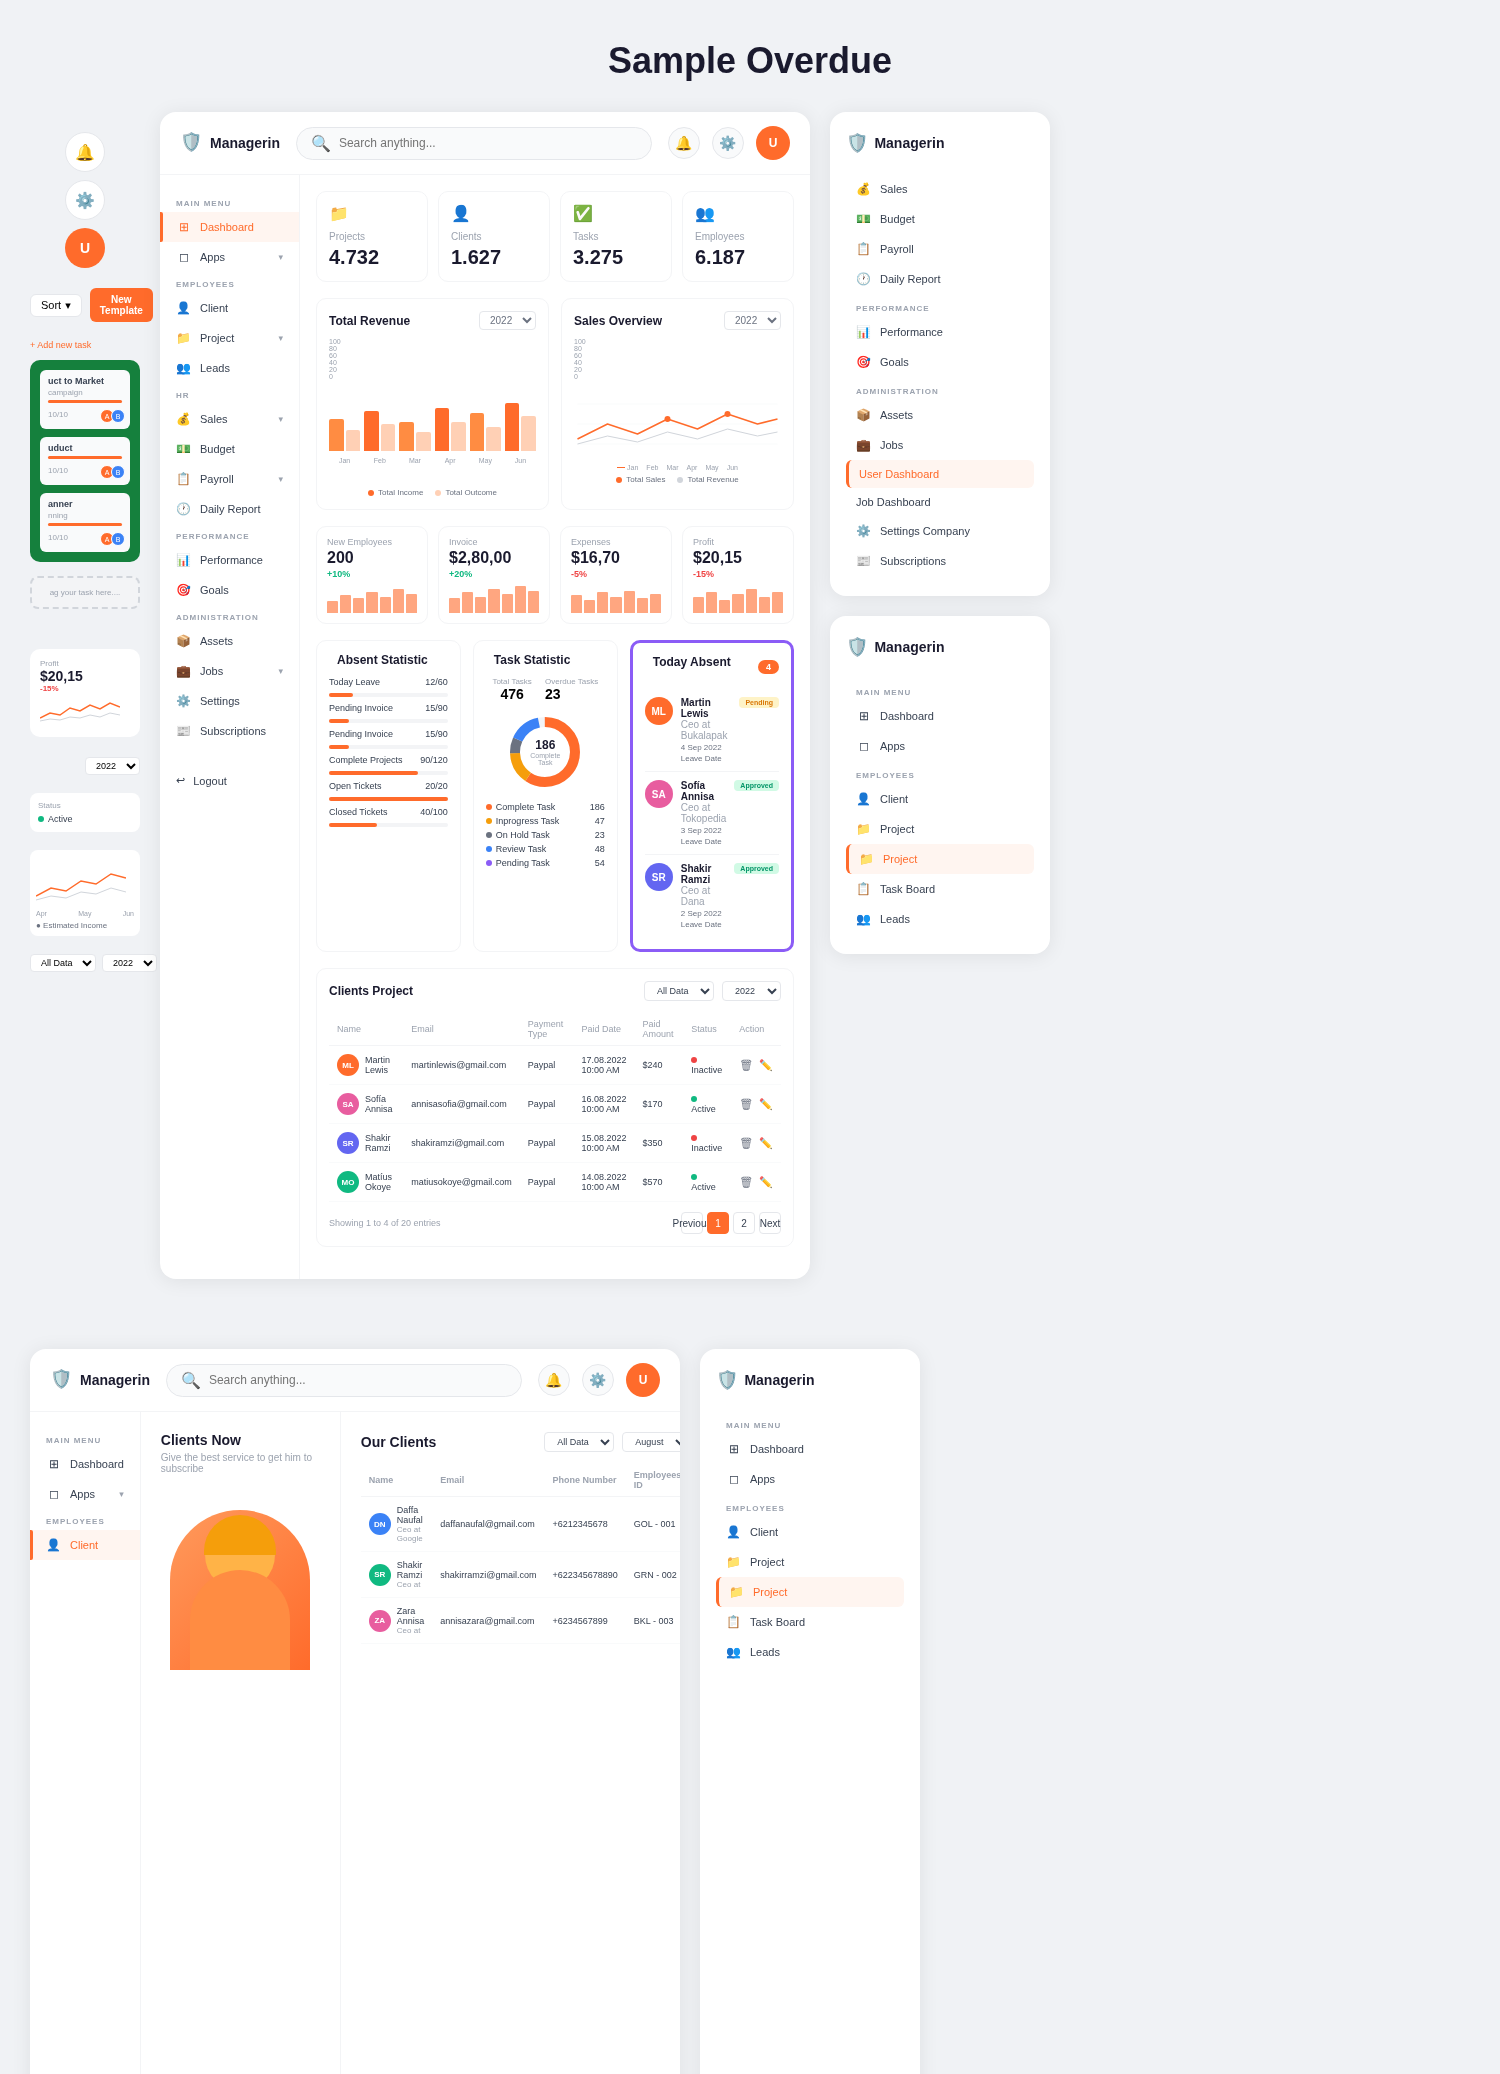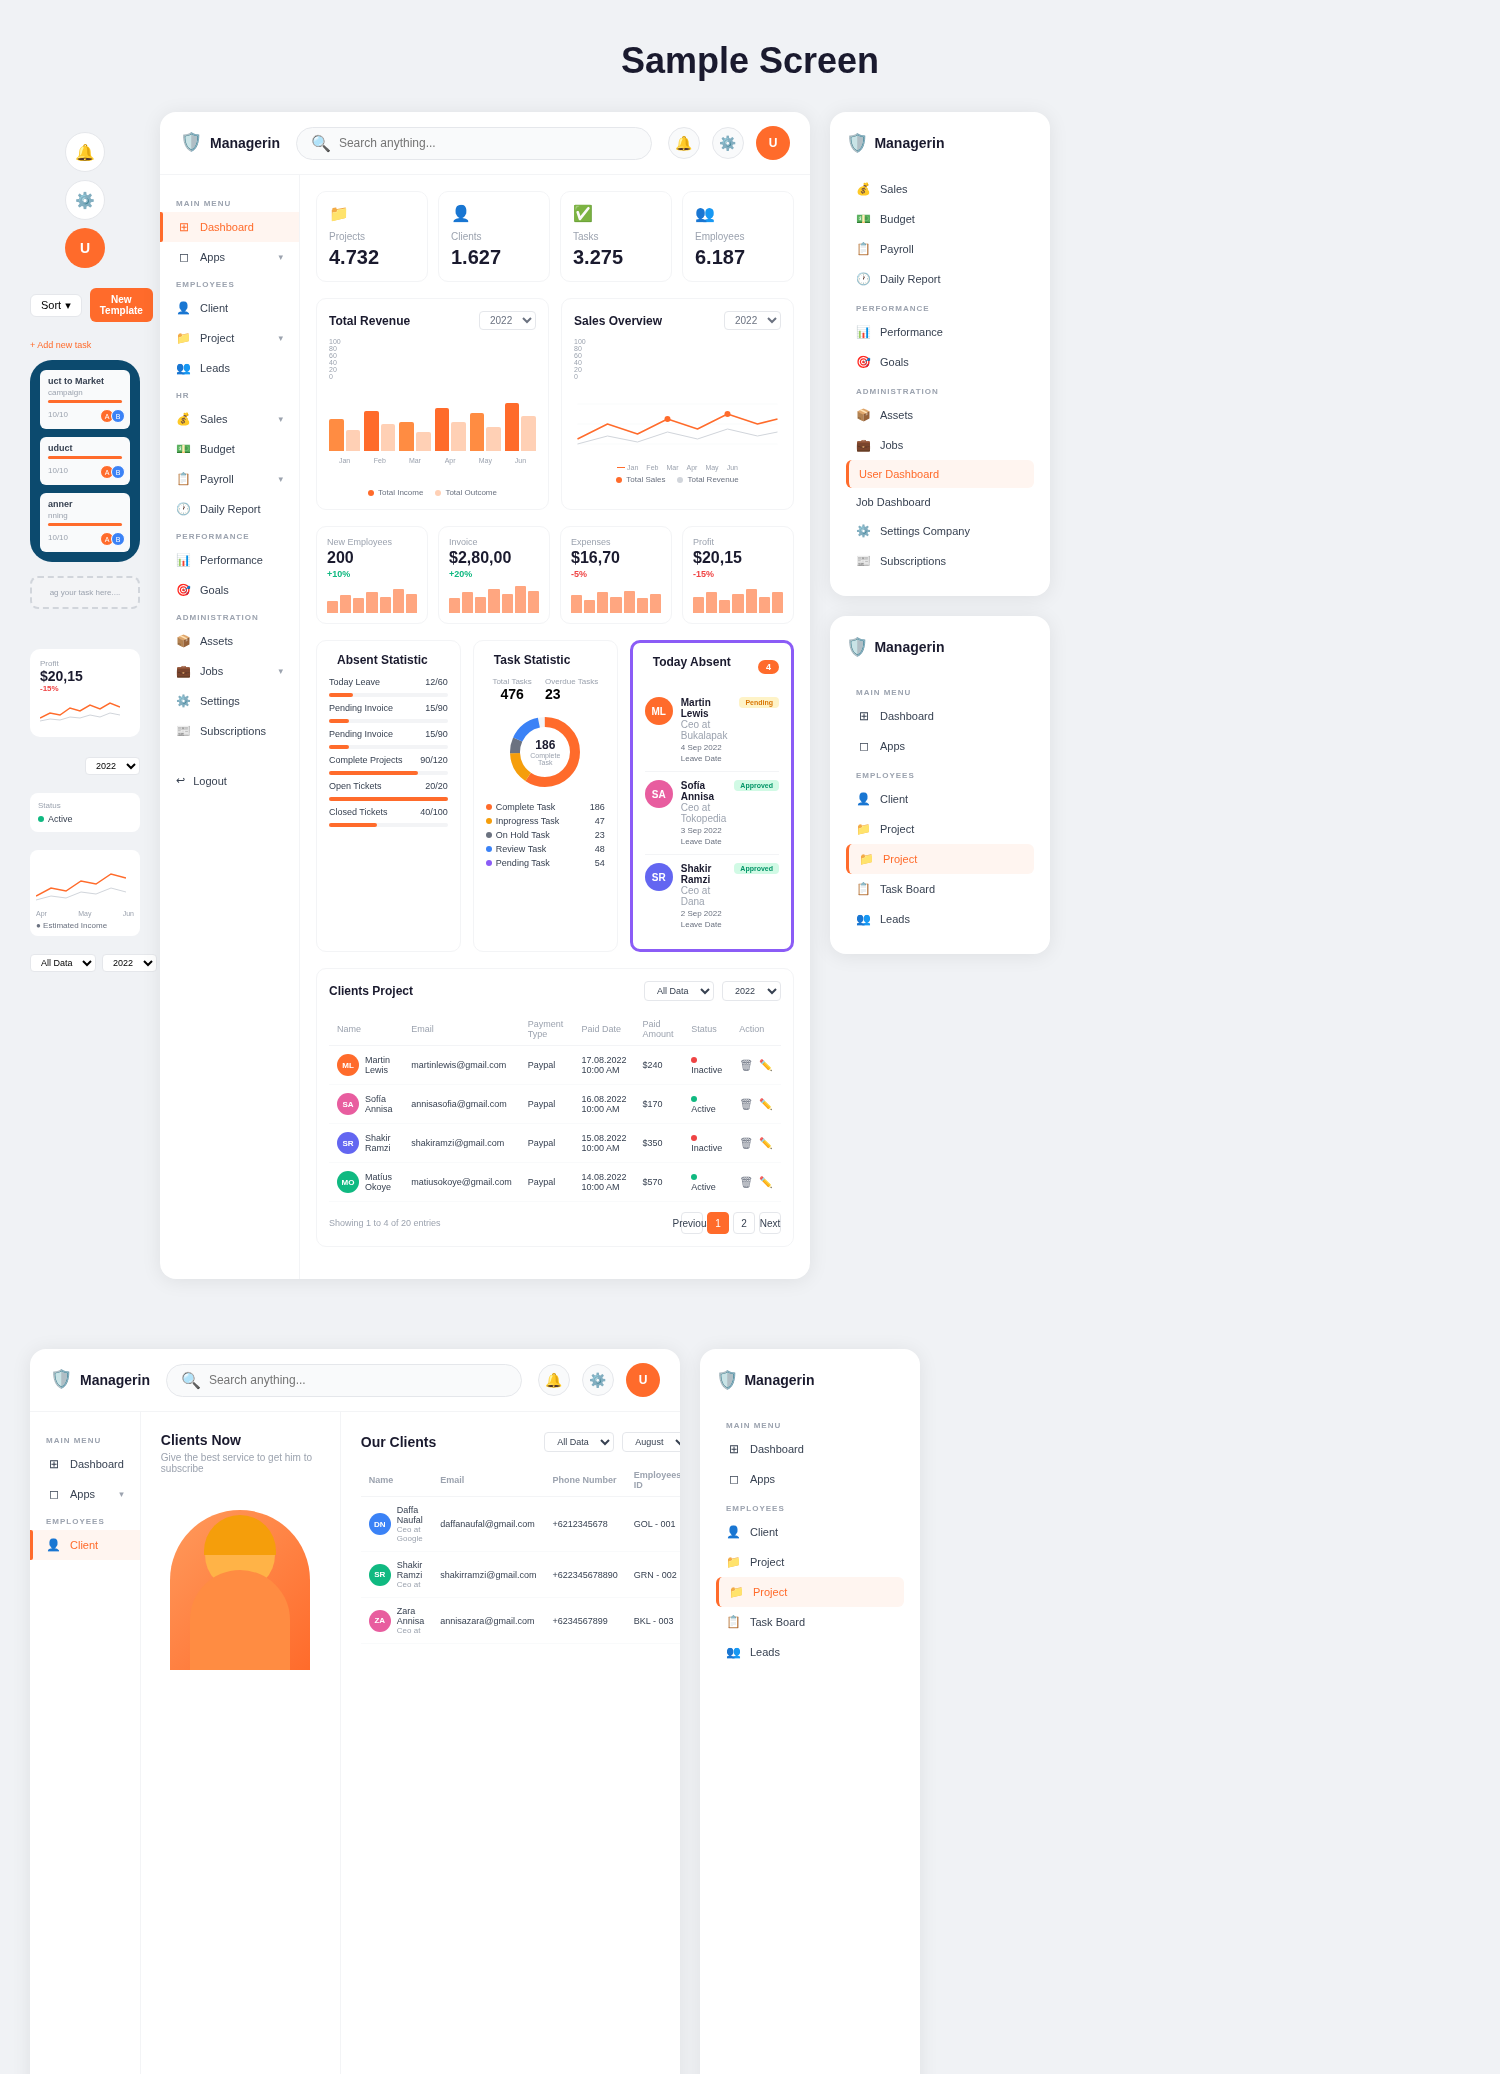--- a/index.html
+++ b/index.html
@@ -84,22 +84,22 @@
       color: white;
       border: none;
       border-radius: 6px;
       padding: 6px 10px;
       font-size: 10px;
       font-weight: 600;
       cursor: pointer;
     }
 
     .task-items {
-      background: #0c4a6e;
-      border-radius: 22px;
+      background: #15803d;
+      border-radius: 10px;
       padding: 10px;
       width: 100%;
       display: flex;
       flex-direction: column;
       gap: 8px;
     }
 
     .task-item {
       font-size: 9px;
       color: #374151;
@@ -988,21 +988,21 @@
       border: 1px solid #e5e7eb;
       border-radius: 4px;
       padding: 2px 6px;
       background: white;
     }
   </style>
 </head>
 <body>
 
 <div class="page-wrapper">
-  <h1 class="page-title">Sample Screen</h1>
+  <h1 class="page-title">Sample Overdue</h1>
 
   <div class="outer-wrapper">
 
     <div class="left-panel">
       <div class="left-icon-group">
         <div class="left-icon-btn">🔔</div>
         <div class="left-icon-btn">⚙️</div>
         <div class="left-avatar">U</div>
       </div>
 

